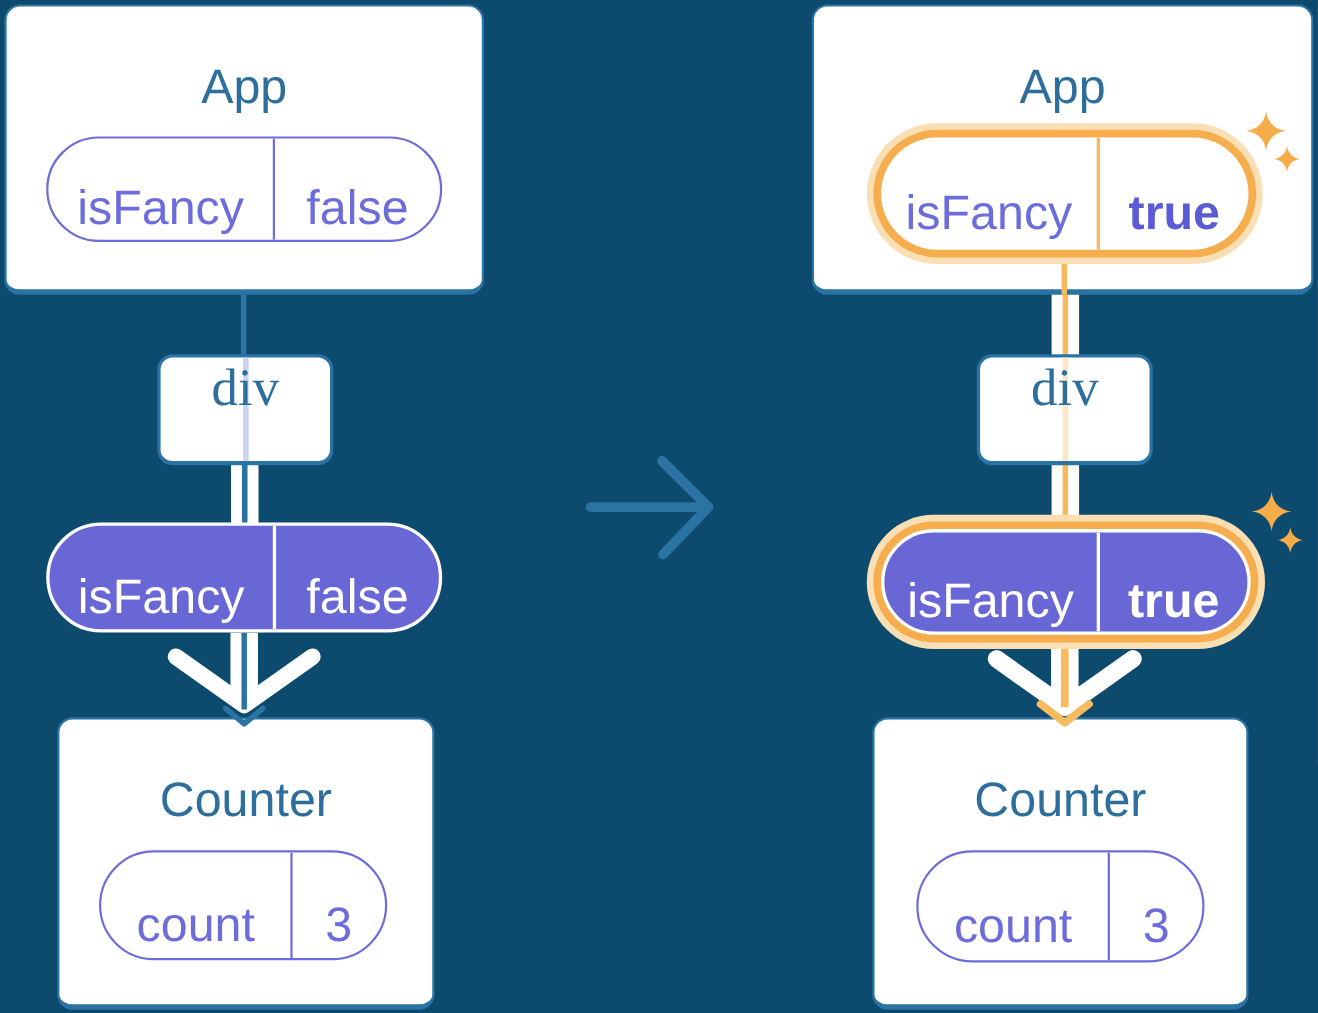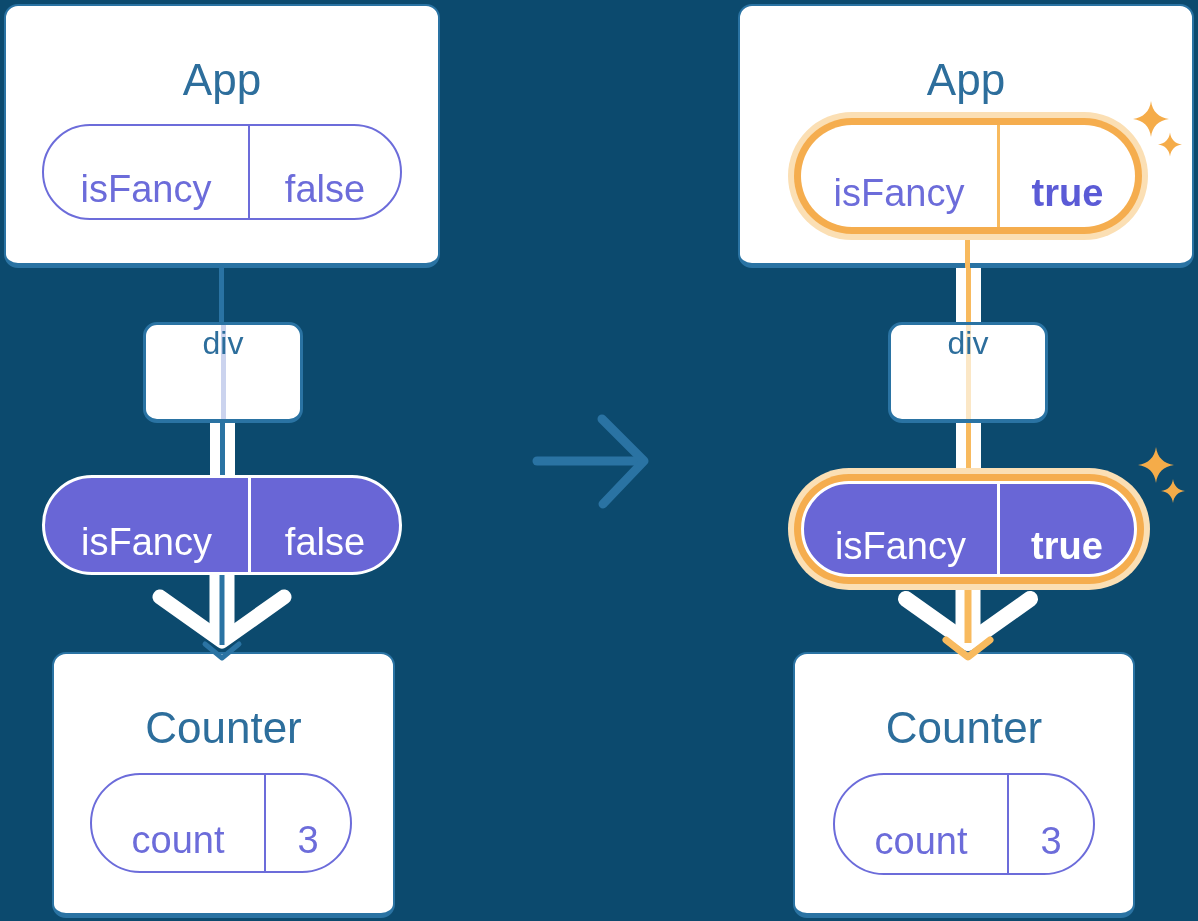--- a/index.html
+++ b/index.html
@@ -9,28 +9,28 @@
   
   .card{position:absolute;background:#fff;border:2px solid #2A73A3;border-bottom-width:5px;
         border-radius:14px;box-sizing:border-box;}
   .card-title{position:absolute;left:0;right:0;top:50px;text-align:center;
               font-size:44px;line-height:48px;color:#2D6E9C;}
 
   
   .node{position:absolute;background:#fff;border:3px solid #2A73A3;border-bottom-width:4px;
         border-radius:14px;box-sizing:border-box;}
   .node-label{position:absolute;left:0;right:0;top:0;bottom:0;display:flex;align-items:center;
-              justify-content:center;font-size:32px;color:#2D6E9C;position:relative;z-index:2;}
+              justify-content:center;font-size:48px;color:#2D6E9C;position:relative;z-index:2;font-family:Liberation Serif, serif;}
   .node-line{position:absolute;left:50%;margin-left:-2.5px;top:0;bottom:0;width:5px;z-index:1;}
   .line-lavender{background:#CBD3EE;}
   .line-cream{background:#FBE7C6;}
 
   
   .pill{position:absolute;display:flex;align-items:stretch;border-radius:52px;box-sizing:border-box;overflow:hidden;}
-  .pill .cell{display:flex;align-items:center;justify-content:center;font-size:38px;margin-top:35px;}
+  .pill .cell{display:flex;align-items:center;justify-content:center;font-size:44px;margin-top:35px;}
   .pill .sep{flex:none;}
   .pill-outline{background:#fff;border:2px solid #6C6CDA;color:#6C6CDA;}
   .pill-outline .sep{width:2px;background:#6C6CDA;}
   .pill-solid{background:#6966D6;border:3px solid #fff;color:#fff;}
   .pill-solid .sep{width:3px;background:#fff;}
   .hl{box-shadow:0 0 0 7px #F5AD4E, 0 0 0 13px #FBDFB4;}
   .pill-hl-outline{background:#fff;color:#6C6CDA;}
   .pill-hl-outline .sep{width:3px;background:#F8BA5E;}
   .bold{font-weight:bold;color:#5B5BD6;text-align:center;}
   .pill-solid .bold{color:#fff;}

